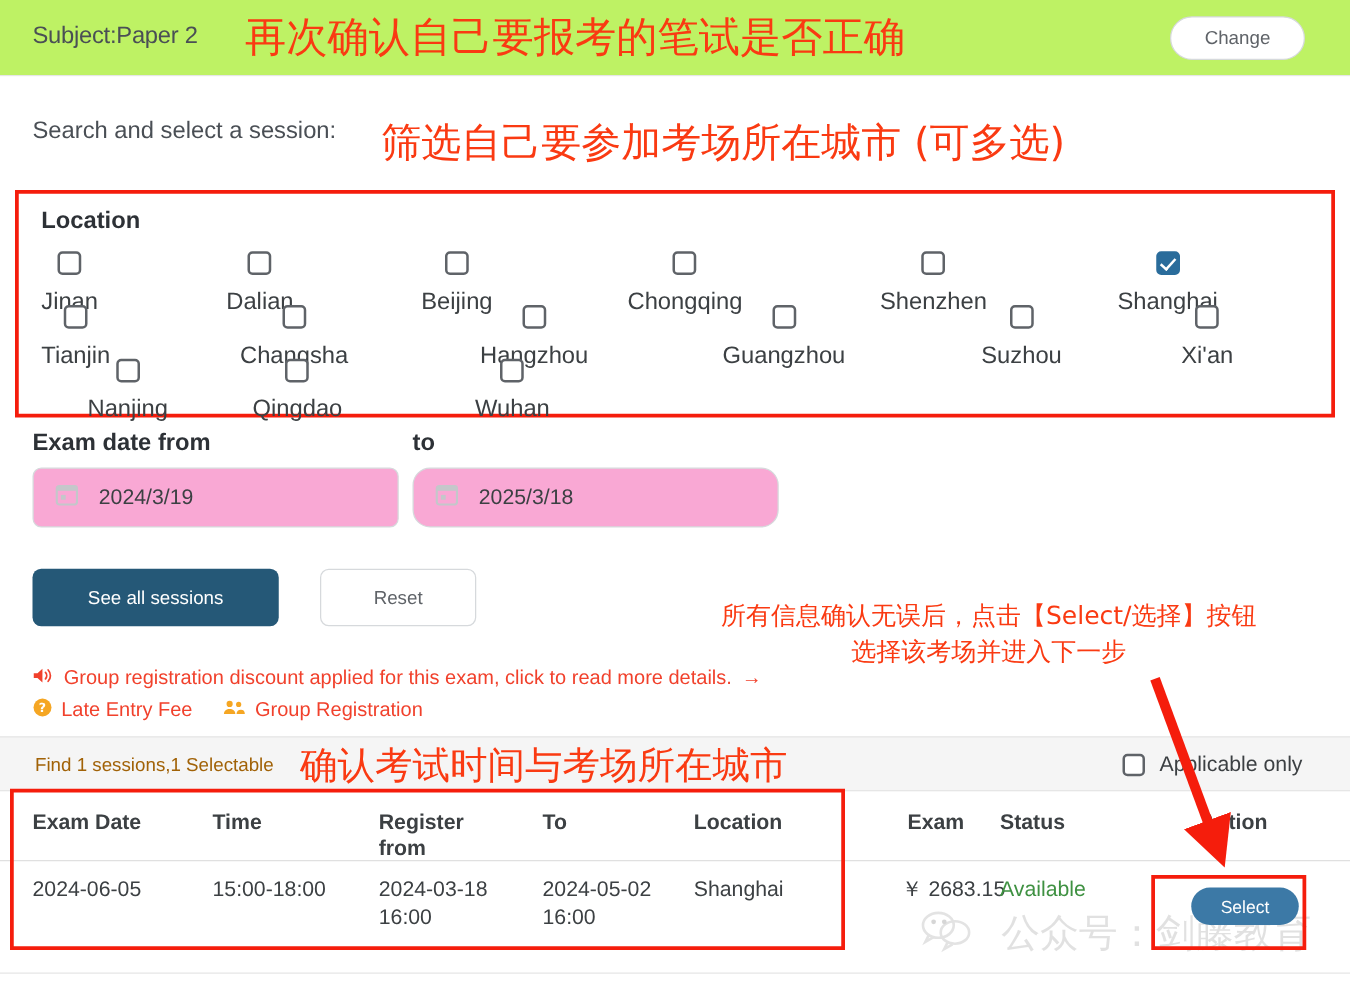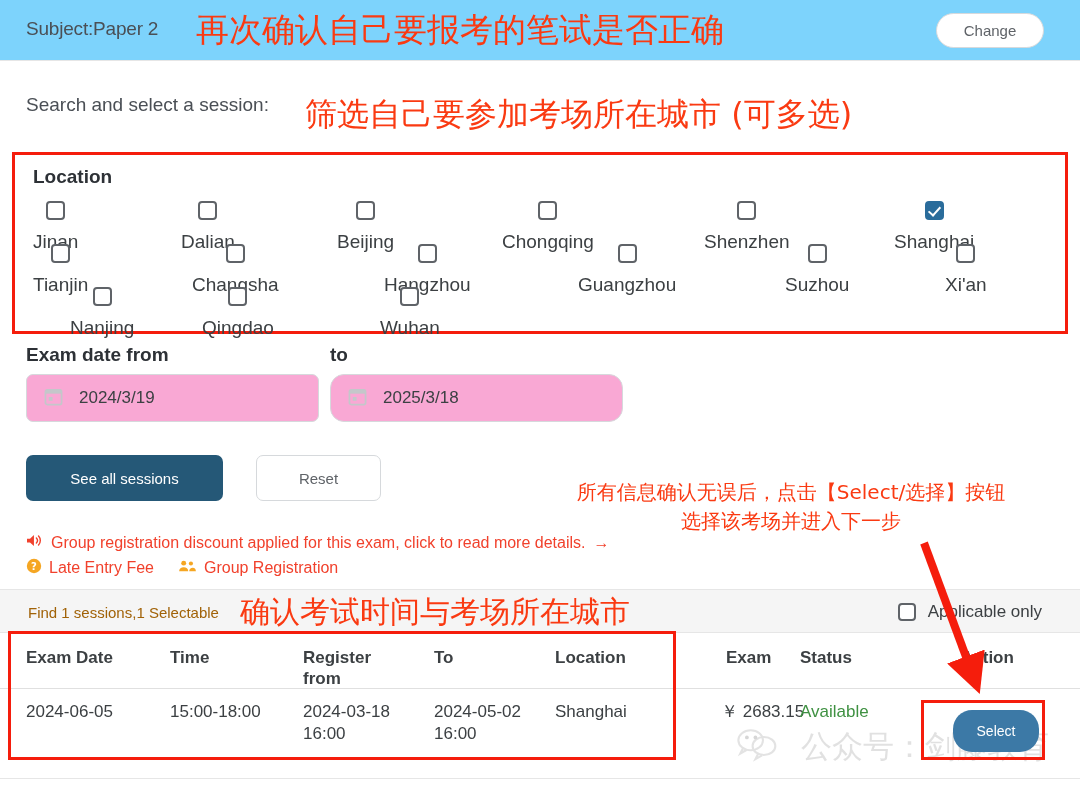--- a/index.html
+++ b/index.html
@@ -11,21 +11,21 @@
     font-family: "Liberation Sans", sans-serif;
     color: #3c4043;
     position: relative;
     overflow: hidden;
   }
 
   
   .subject-bar {
     position: absolute;
     left: 0; top: 0; width: 1080px; height: 61px;
-    background: #7dd3fc;
+    background: #bef264;
     border-bottom: 1px solid #e6e6e6;
   }
   .subject-label {
     position: absolute; left: 26px; top: 18px;
     font-size: 19px; color: #4a4f55; letter-spacing: -0.2px;
   }
   .change-btn {
     position: absolute; right: 36px; top: 13px;
     width: 108px; height: 35px;
     border: 1px solid #d6d9dc; border-radius: 18px;
@@ -147,21 +147,21 @@
     font-size: 17px; font-weight: bold; color: #3c4043; line-height: 1.25;
   }
   .td {
     position: absolute; top: 12px;
     font-size: 17px; color: #3c4043; line-height: 1.3;
   }
   .td.avail { color: #3f9142; }
 
   .select-btn {
     position: absolute; left: 953px; top: 710px;
-    width: 86px; height: 42px; border-radius: 19px;
+    width: 86px; height: 30px; border-radius: 19px;
     background: #3c79a6; border: none; color: #fff;
     font-family: "Liberation Sans", sans-serif; font-size: 14px;
     cursor: pointer; z-index: 6;
   }
 
   
   .ann {
     position: absolute; color: #fa3a12;
     font-family: "DejaVu Sans", sans-serif;
     font-weight: normal; white-space: nowrap; z-index: 8;

